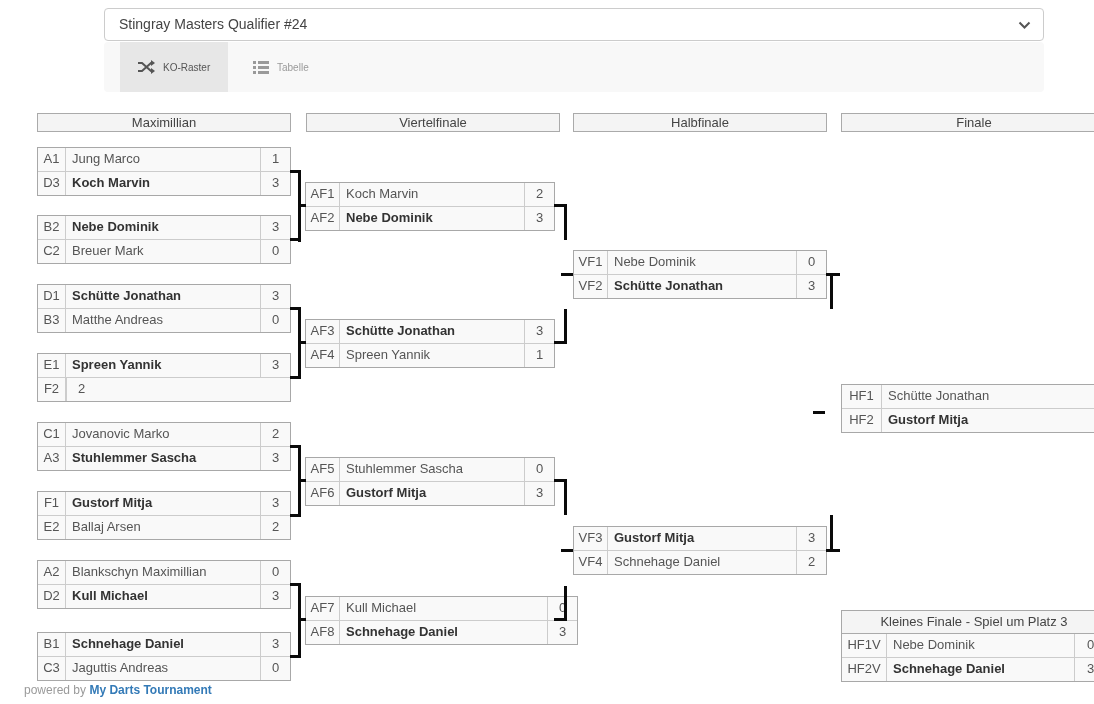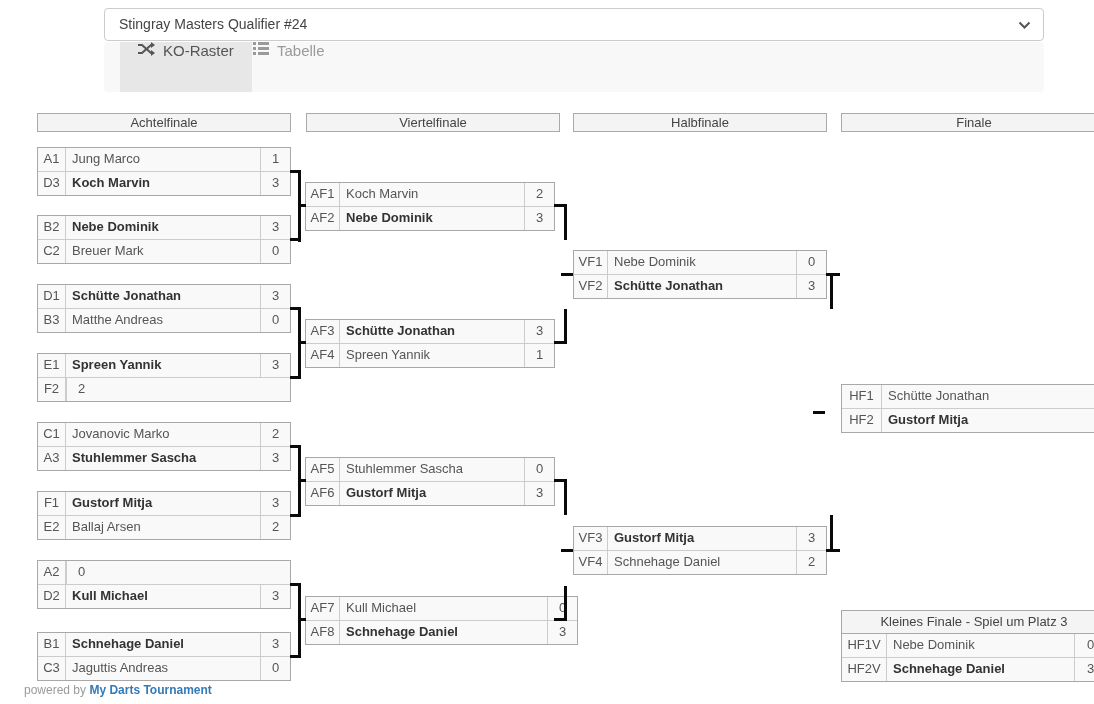--- a/index.html
+++ b/index.html
@@ -7,22 +7,22 @@
 
   
   .select-box{position:absolute;left:80px;top:8px;width:940px;height:33px;box-sizing:border-box;
     border:1px solid #ccc;border-radius:4px;background:#fff;font-size:14px;color:#444;
     line-height:31px;padding:0 30px 0 14px;cursor:pointer;}
   .select-box .chev{position:absolute;right:12px;top:12px;line-height:0;}
 
   
   .tabpanel{position:absolute;left:80px;top:42px;width:940px;height:50px;background:#f8f8f8;
     border-radius:4px;}
-  .tab{position:absolute;top:0;height:50px;display:flex;align-items:flex-start;gap:8px;
-    padding:0 18px;font-size:15px;box-sizing:border-box;cursor:pointer;white-space:nowrap;}
+  .tab{position:absolute;top:0;height:50px;display:flex;align-items:center;gap:8px;
+    padding:0 18px;font-size:10px;box-sizing:border-box;cursor:pointer;white-space:nowrap;}
   .tab.active{background:#e7e7e7;color:#555;}
   .tab.inactive{color:#9a9a9a;}
   .tab .ticon{line-height:0;}
 
   
   .colhead{position:absolute;top:113px;height:19px;box-sizing:border-box;border:1px solid #aaa;
     background:#f4f4f4;color:#444;font-size:13px;text-align:center;line-height:17px;}
 
   
   .match{position:absolute;box-sizing:border-box;border:1px solid #a8a8a8;background:#f9f9f9;}
@@ -87,21 +87,21 @@
               <rect x="5" y="5" width="11" height="3"></rect>
             <rect x="0" y="10" width="3" height="3"></rect>
               <rect x="5" y="10" width="11" height="3"></rect>
           </g>
         </svg>
       </span>
       <span>Tabelle</span>
     </div>
   </div>
 
-  <div class="colhead" style="left:13px;width:254px;">Achtelfinale</div>
+  <div class="colhead" style="left:13px;width:254px;">Maximillian</div>
   <div class="colhead" style="left:282px;width:254px;">Viertelfinale</div>
   <div class="colhead" style="left:549px;width:254px;">Halbfinale</div>
   <div class="colhead" style="left:817px;width:266px;">Finale</div>
 
   <div class="match r1" style="left:13px;top:147px;width:254px;">
     <div class="mrow">
       <span class="code">A1</span>
       <span class="pname">Jung Marco</span>
       <span class="score">1</span>
     </div>
@@ -166,20 +166,21 @@
     </div>
     <div class="mrow">
       <span class="code">E2</span>
       <span class="pname">Ballaj Arsen</span>
       <span class="score">2</span>
     </div>
   </div>
   <div class="match r1" style="left:13px;top:560px;width:254px;">
     <div class="mrow">
       <span class="code">A2</span>
+      <span class="pname">Blankschyn Maximillian</span>
       <span class="score">0</span>
     </div>
     <div class="mrow">
       <span class="code">D2</span>
       <span class="pname winner">Kull Michael</span>
       <span class="score">3</span>
     </div>
   </div>
   <div class="match r1" style="left:13px;top:632px;width:254px;">
     <div class="mrow">

